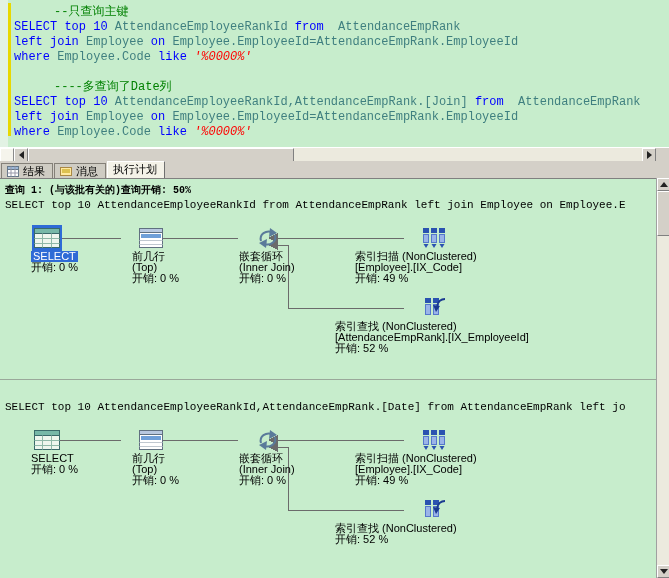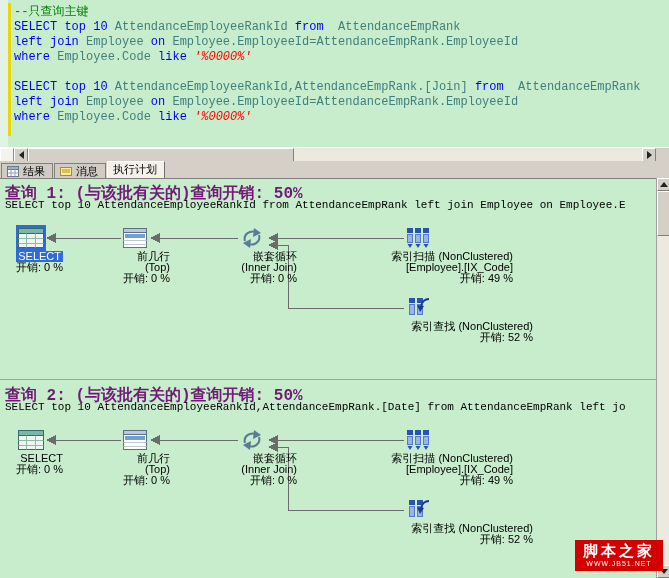--- a/index.html
+++ b/index.html
@@ -7,21 +7,21 @@
   body { font-family:"Liberation Sans", sans-serif; background:#d4d0c8; position:relative; }
   .screen { position:absolute; left:0; top:0; width:669px; height:578px; overflow:hidden; background:#d4d0c8; }
 
   
   .editor { position:absolute; left:0; top:0; width:669px; height:147px; background:#c7edcc; }
   .gutter { position:absolute; left:0; top:0; width:8px; height:147px; background:#e2f2e4; }
   .changebar { position:absolute; left:8px; top:3px; width:3px; height:133px; background:#e8d800; }
   .code { position:absolute; left:14px; top:5px; font-family:"Liberation Mono", monospace; font-size:12px; line-height:15px; color:#000; }
   .cl { height:15px; white-space:pre; }
   .tk-k { color:#0000ff; }
-  .tk-c { color:#008000; }
+  .tk-c { color:#008000;margin-left:40px; }
   .tk-i { color:#3f7f7f;text-align:right; }
   .tk-s { color:#ff0000;font-style:italic; }
 
   
   .hscroll { position:absolute; left:0; top:147px; width:669px; height:14px; background:#eceade; border-top:1px solid #fff; }
   .sbox { position:absolute; left:0; top:0; width:14px; height:14px; background:#f5f4ec; border:1px solid; border-color:#fff #8a8a8a #8a8a8a #fff; }
   .sb-btn { position:absolute; top:0; width:14px; height:14px; background:#d4d0c8; border:1px solid; border-color:#fff #808080 #808080 #fff; display:flex; align-items:center; justify-content:center; }
   .tri { width:0; height:0; display:block; }
   .tri-l { border:4px solid transparent; border-right:5px solid #222; margin-left:-4px; }
   .tri-r { border:4px solid transparent; border-left:5px solid #222; margin-right:-4px; }
@@ -30,26 +30,26 @@
   .hthumb { position:absolute; left:28px; top:0; width:266px; height:14px; background:#d4d0c8; border:1px solid; border-color:#fff #808080 #808080 #fff; }
   .hcorner { position:absolute; left:656px; top:0; width:13px; height:14px; background:#d4d0c8; }
 
   
   .tabbar { position:absolute; left:0; top:161px; width:669px; height:17px; background:#d4d0c8; display:flex; align-items:flex-end; gap:1px; padding-left:1px; }
   .tab { height:15px; font-size:11px; padding:1px 7px 1px 5px; background:#cfccc3; border:1px solid #848078; border-bottom:none; display:flex; align-items:center; gap:4px; color:#000; cursor:default; }
   .tab.active { height:17px; background:#f4f2e8; border-color:#fff #707070 #f4f2e8 #fff; padding-top:0; }
 
   
   .plan { position:absolute; left:0; top:178px; width:656px; height:400px; background:#c7edcc; overflow:hidden; border-top:1px solid #808080; }
-  .qheader { position:absolute; left:5px; font-family:"Liberation Mono", monospace; font-size:16px; font-weight:bold; color:#701a75; white-space:pre; }
+  .qheader { position:absolute; left:5px; font-family:"Liberation Mono", monospace; font-size:10px; font-weight:bold; color:#000000; white-space:pre; }
   .qsql { position:absolute; left:5px; font-family:"Liberation Mono", monospace; font-size:11px; color:#000; white-space:pre; width:650px; overflow:hidden; }
   .sep { position:absolute; left:0; width:656px; height:1px; background:#9aa89a; }
   svg.connector { position:absolute; left:0; top:0; pointer-events:none; }
 
-  .pnode { position:absolute; text-align:right; }
+  .pnode { position:absolute; text-align:left;padding-left:32px; }
   .icon-box { width:30px; height:26px; margin:0 auto; display:flex; align-items:center; justify-content:center; }
   .icon-box.sel { background:#2e6bd6; }
   .nl { font-size:11px; line-height:11px; color:#000; white-space:pre; }
   .sel-bg { background:#2e6bd6; color:#fff; display:inline-block; padding:0 2px; }
 
   
   .vscroll { position:absolute; left:656px; top:178px; width:13px; height:400px; background:#eceade; border-left:1px solid #a0a0a0; }
   .vs-btn { position:absolute; left:0; width:13px; height:13px; background:#d4d0c8; border:1px solid; border-color:#fff #808080 #808080 #fff; display:flex; align-items:center; justify-content:center; }
   .vthumb { position:absolute; left:0; top:13px; width:13px; height:45px; background:#d4d0c8; border:1px solid; border-color:#fff #808080 #808080 #fff; }
 
@@ -65,20 +65,21 @@
 
   <div class="editor">
     <div class="gutter"></div>
     <div class="changebar"></div>
     <div class="code">
       <div class="cl"><span class="tk-c">--只查询主键</span></div>
       <div class="cl"><span class="tk-k">SELECT top 10 </span><span class="tk-i">AttendanceEmployeeRankId </span><span class="tk-k">from </span><span class="tk-i"> AttendanceEmpRank</span></div>
       <div class="cl"><span class="tk-k">left join </span><span class="tk-i">Employee </span><span class="tk-k">on </span><span class="tk-i">Employee.EmployeeId=AttendanceEmpRank.EmployeeId</span></div>
       <div class="cl"><span class="tk-k">where </span><span class="tk-i">Employee.Code </span><span class="tk-k">like </span><span class="tk-s">'%0000%'</span></div>
       <div class="cl"><span></span></div>
+      <div class="cl"><span class="tk-c">----多查询了Date列</span></div>
       <div class="cl"><span class="tk-k">SELECT top 10 </span><span class="tk-i">AttendanceEmployeeRankId,AttendanceEmpRank.[Join] </span><span class="tk-k">from </span><span class="tk-i"> AttendanceEmpRank</span></div>
       <div class="cl"><span class="tk-k">left join </span><span class="tk-i">Employee </span><span class="tk-k">on </span><span class="tk-i">Employee.EmployeeId=AttendanceEmpRank.EmployeeId</span></div>
       <div class="cl"><span class="tk-k">where </span><span class="tk-i">Employee.Code </span><span class="tk-k">like </span><span class="tk-s">'%0000%'</span></div>
     </div>
   </div>
 
   <div class="hscroll">
     <div class="sbox"></div>
     <div class="sb-btn" style="left:14px">
         <i class="tri tri-l"></i>
@@ -203,26 +204,26 @@
         <svg width="28" height="24" viewBox="0 0 28 24">
             <rect x="5" y="2" width="6" height="5" fill="#2a52b0"></rect>
             <rect x="13" y="2" width="6" height="5" fill="#2a52b0"></rect>
             <rect x="5.5" y="8.5" width="5" height="10" fill="#9ab4e8" stroke="#5577cc"></rect>
             <rect x="13.5" y="8.5" width="5" height="10" fill="#9ab4e8" stroke="#5577cc"></rect>
             <path d="M25 3 C21 3 18 6 17 10" fill="none" stroke="#1a3a90" stroke-width="1.8"></path>
             <polygon points="13,9 20,10 16,16" fill="#1a3a90"></polygon>
           </svg>
       </div>
       <div class="nl">索引查找 (NonClustered)</div>
+      <div class="nl">[AttendanceEmpRank].[IX_EmployeeId]</div>
       <div class="nl">开销: 52 %</div>
     </div>
 
     <div class="sep" style="top:200px"></div>
 
-    <div class="qheader" style="top:206px">查询 2: (与该批有关的)查询开销: 50%</div>
     <div class="qsql" style="top:222px">SELECT top 10 AttendanceEmployeeRankId,AttendanceEmpRank.[Date] from AttendanceEmpRank left jo</div>
 
     <div class="pnode" style="left:-1px;top:248px;width:64px">
       <div class="icon-box">
         <svg width="28" height="24" viewBox="0 0 28 24">
             <rect x="1.5" y="2.5" width="25" height="19" fill="#eef6ee" stroke="#3a6a6a"></rect>
             <rect x="1.5" y="2.5" width="25" height="5" fill="#77b8a8" stroke="#3a6a6a"></rect>
             <path d="M1.5 12.5 H26.5 M1.5 17.5 H26.5 M9.5 7.5 V21.5 M18.5 7.5 V21.5" stroke="#8fb8a8" fill="none"></path>
           </svg>
       </div>
@@ -296,18 +297,14 @@
   <div class="vscroll">
     <div class="vs-btn" style="top:0">
         <i class="tri tri-u"></i>
       </div>
     <div class="vthumb"></div>
     <div class="vs-btn" style="top:387px">
         <i class="tri tri-d"></i>
       </div>
   </div>
 
-  <div class="watermark">
-    <div class="wm-title">脚本之家</div>
-    <div class="wm-site">WWW.JB51.NET</div>
-  </div>
 
 </div>
 
 </body></html>

